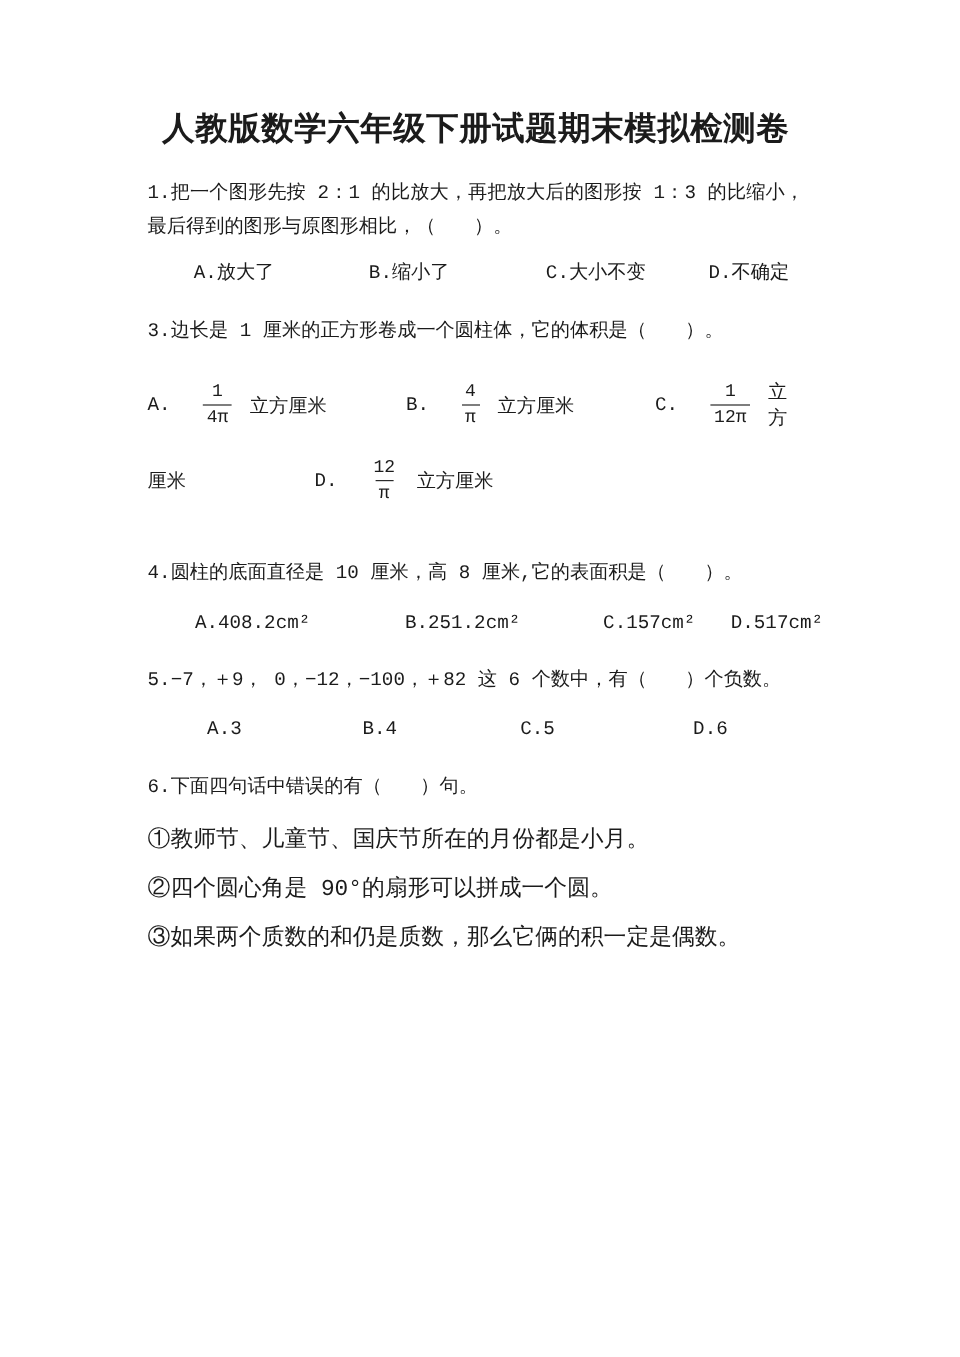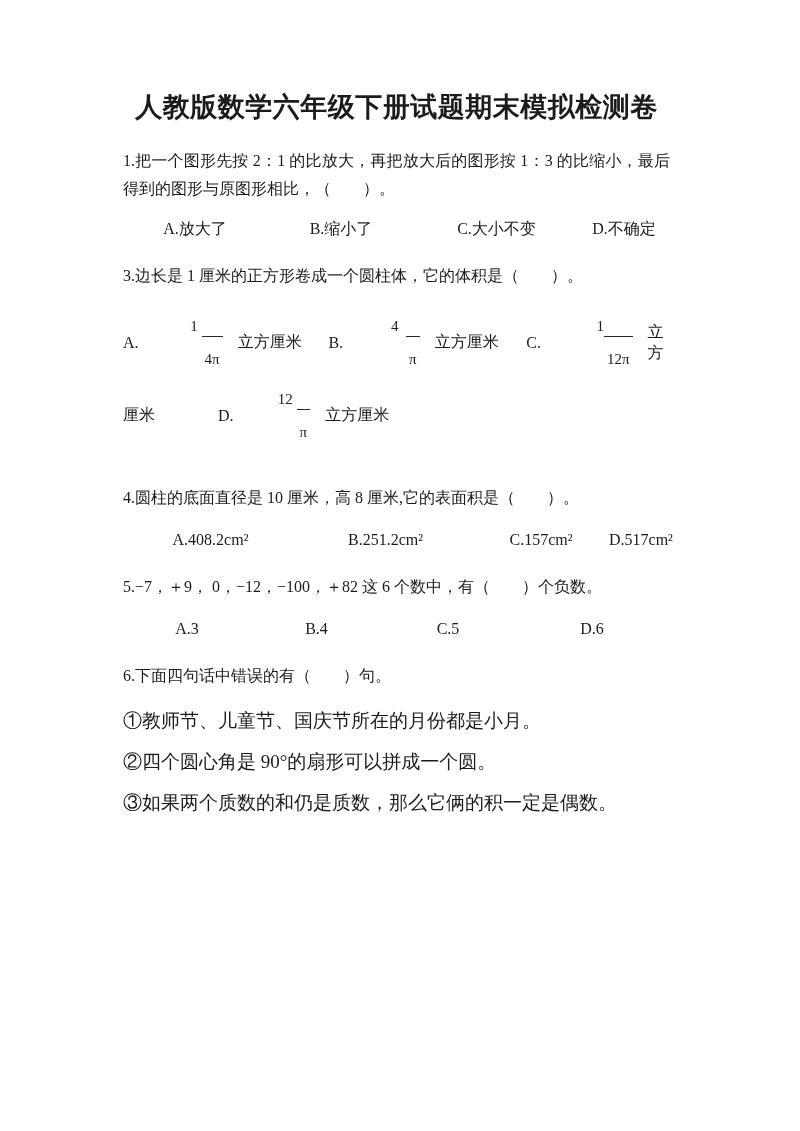--- a/index.html
+++ b/index.html
@@ -21,21 +21,21 @@
     text-align: center;
     letter-spacing: 0.5px;
     line-height: 34px;
   }
   .section-heading {
     margin-top: 28px;
     font-size: 17px;
     font-weight: bold;
     line-height: 24px;
   }
-  .q { margin-top: 23px; }
+  .q { margin-top: 23px; font-family: Liberation Mono, monospace; }
   .qtext {
     font-size: 16px;
     line-height: 28px;
     text-align: justify;
   }
   .opts {
     margin-top: 15px;
     font-size: 16px;
     line-height: 21px;
     display: grid;
@@ -45,34 +45,34 @@
   .cols-q2 { grid-template-columns: 136px 140px 138px 1fr; }
   .cols-q4 { grid-template-columns: 175px 175px 136px 1fr; }
   .cols-qn { grid-template-columns: 128px 131px 132px 1fr; }
   
   .fracrow {
     display: flex;
     align-items: center;
     font-size: 16px;
   }
   .fracrow-1 { margin-top: 27px; }
-  .fracrow-2 { margin-top: 22px; }
+  .fracrow-2 { margin-top: 22px; gap: 44px; }
   .fgroup { display: flex; align-items: center; }
   .fgroup-w1 { width: 219px; }
   .fgroup-w2 { width: 211px; }
   .frac {
     display: inline-flex;
     flex-direction: column;
     align-items: center;
     margin: 0 15px 0 27px;
     font-size: 15px;
     line-height: 1.2;
   }
   .frac .num { padding: 0 3px 1px; }
-  .frac .den { border-top: 1.3px solid #2a2a2a; padding: 13px 3px 0; margin-left: 36px; }
+  .frac .den { border-top: 1.3px solid #2a2a2a; padding: 2px 3px 0; }
   .wrap-cell { width: 95px; }
   
   .stmt {
     margin-top: 20px;
     font-size: 19px;
     line-height: 21px;
   }
   .q6 .opts { margin-top: 24px; }
   .q4 { margin-top: 43px; }
   .q5 .opts, .q4 .opts { margin-top: 17px; }

